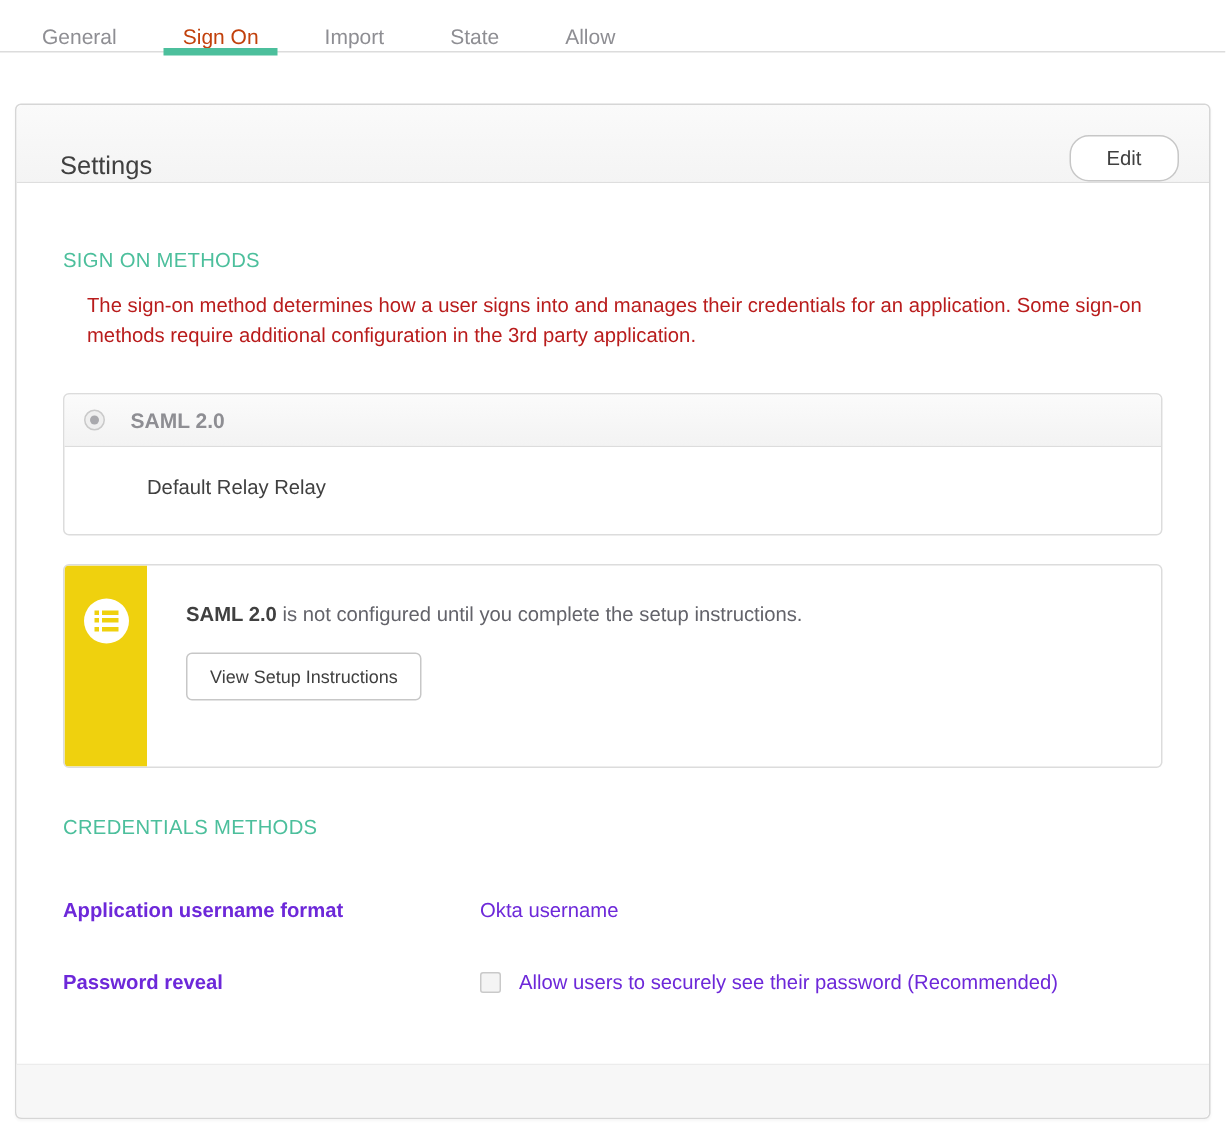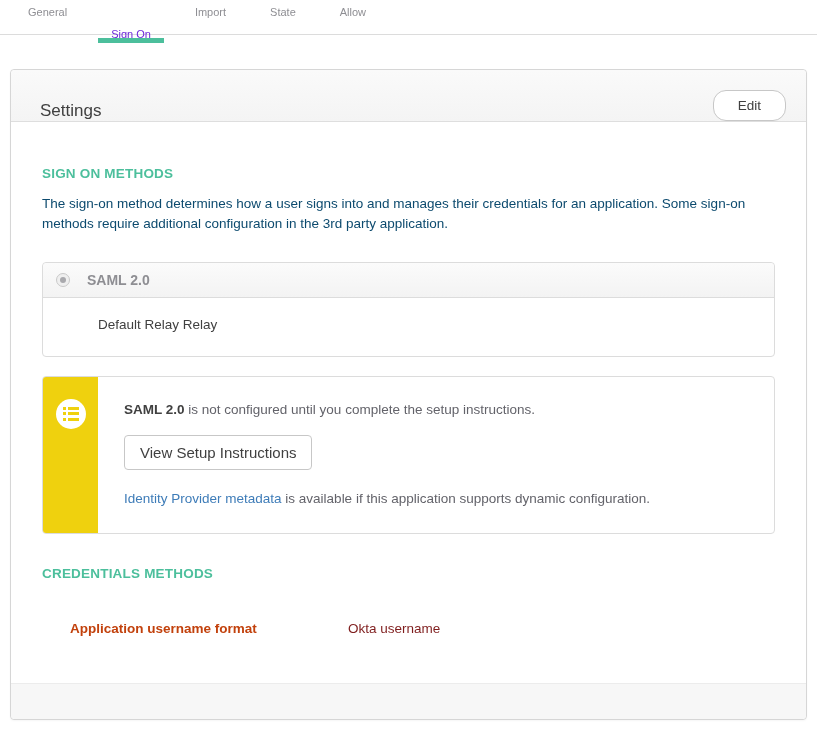--- a/index.html
+++ b/index.html
@@ -16,28 +16,28 @@
   
   .tabbar {
     display:flex;
     padding-left:15px;
     border-bottom:1px solid #dcdcdc;
     height:35px;
     align-items:stretch;
   }
   .tab {
     position:relative;
-    padding:6px 13px 12px;
+    padding:16px 13px 12px;
     margin-right:18px;
-    font-size:11px;
+    font-size:14px;
     color:#8e8e93;
     cursor:pointer;
     white-space:nowrap;
   }
-  .tab.active { color:#6d28d9;margin-top:22px; }
+  .tab.active { color:#c2410c; }
   .tab.active::after {
     content:"";
     position:absolute;
     left:0; right:0; bottom:-3px;
     height:5px;
     background:#4cbf9c;
   }
 
   
   .panel {
@@ -67,28 +67,28 @@
     border:1px solid #c7c7c7;
     border-radius:13px;
     cursor:pointer;
   }
 
   .panel-body { padding:44px 31px 14px 31px; }
 
   .section-heading {
     margin:0 0 13px 0;
     font-size:13.5px;
-    font-weight:bold;
+    font-weight:normal;
     color:#4cbf9c;
     letter-spacing:0.2px;
   }
   .description {
-    margin:0 0 27px 0;
+    margin:0 0 27px 16px;
     max-width:735px;
-    color:#0c4a6e;
+    color:#b91c1c;
     line-height:1.5;
   }
 
   
   .method-box {
     border:1px solid #dcdcdc;
     border-radius:4px;
     margin-bottom:19px;
   }
   .method-header {
@@ -151,21 +151,21 @@
   .list-icon .dot { width:3px; height:3px; background:#efd10e; }
   .list-icon .bar { width:11px; height:3px; background:#efd10e; }
 
   .notice-content { padding:24px 20px 24px 26px; flex:1; color:#63636a; line-height:1.4; }
   .notice-message strong { color:#404040; }
   .setup-btn {
     display:inline-block;
     margin:16px 0 20px 0;
     padding:8px 15px;
     font-family:"Liberation Sans", sans-serif;
-    font-size:15px;
+    font-size:12px;
     color:#404040;
     background:#ffffff;
     border:1px solid #c7c7c7;
     border-radius:4px;
     cursor:pointer;
   }
   .metadata-line a {
     color:#3e7cb8;
     text-decoration:none;
     cursor:pointer;
@@ -175,24 +175,23 @@
   .credentials-heading { margin:0 0 40px 0; }
   .cred-row {
     display:flex;
     align-items:flex-start;
     margin-bottom:33px;
   }
   .cred-label {
     width:278px;
     flex-shrink:0;
     font-weight:bold;
-    color:#c2410c;
-    margin-left:28px;
-  }
-  .cred-value { color:#7f1d1d; display:flex; align-items:flex-start; }
+    color:#6d28d9;
+  }
+  .cred-value { color:#6d28d9; display:flex; align-items:flex-start; }
   .checkbox {
     width:14px; height:14px;
     border:1px solid #c9c9c9;
     border-radius:2px;
     background:#f4f4f4;
     margin-right:12px;
     margin-top:1px;
     cursor:pointer;
     flex-shrink:0;
   }
@@ -251,29 +250,35 @@
             </span>
           <span class="row">
               <span class="dot"></span>
               <span class="bar"></span>
             </span>
         </span>
       </div>
       <div class="notice-content">
         <div class="notice-message"><strong>SAML 2.0</strong><span> is not configured until you complete the setup instructions.</span></div>
         <button class="setup-btn">View Setup Instructions</button>
-        <div class="metadata-line"><a>Identity Provider metadata</a><span> is available if this application supports dynamic configuration.</span></div>
       </div>
     </div>
 
     <h3 class="section-heading credentials-heading">CREDENTIALS METHODS</h3>
 
     <div class="cred-row">
       <div class="cred-label">Application username format</div>
       <div class="cred-value">Okta username</div>
     </div>
 
+    <div class="cred-row">
+      <div class="cred-label">Password reveal</div>
+      <div class="cred-value">
+        <span class="checkbox"></span>
+        <span>Allow users to securely see their password (Recommended)</span>
+      </div>
+    </div>
 
   </div>
 
   <div class="panel-footer"></div>
 
 </section>
 
 </body></html>

